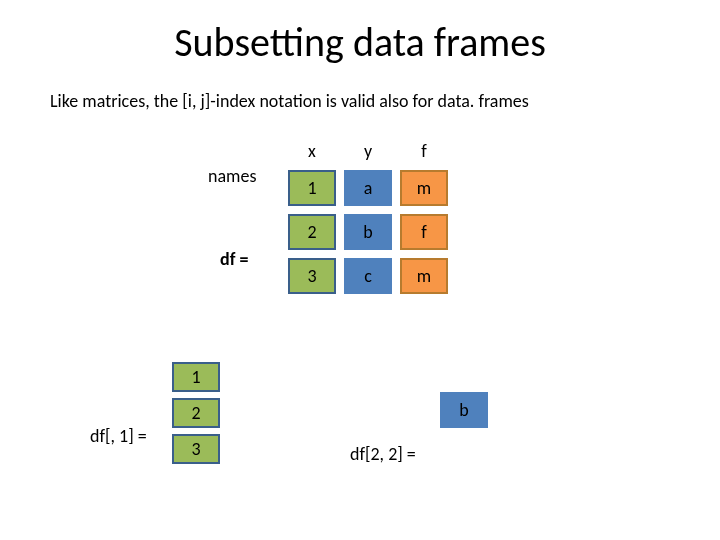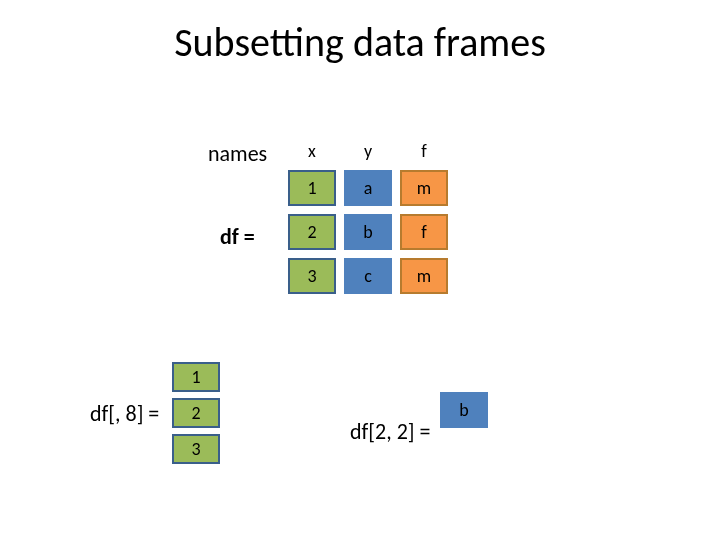--- a/index.html
+++ b/index.html
@@ -29,21 +29,22 @@
   .subtitle {
     position: absolute;
     top: 90px;
     left: 50px;
     font-size: 18px;
   }
 
   
   .lbl {
     position: absolute;
-    font-size: 22px;
+    font-size: 18px;
+    margin-top: 25px;
   }
 
   
   .cell {
     position: absolute;
     width: 48px;
     height: 36px;
     box-sizing: border-box;
     border: 2px solid #3a5f8a;
     display: flex;
@@ -64,41 +65,42 @@
     text-align: center;
     font-size: 18px;
   }
 </style>
 </head>
 <body>
 
 <div class="slide">
 
   <div class="title">Subsetting data frames</div>
+  <div class="subtitle">Like matrices, the [i, j]-index notation is valid also for data. frames</div>
 
   <div class="lbl" style="top:140px; left:208px;">names</div>
   <div class="hdr" style="top:140px; left:288px;">x</div>
   <div class="hdr" style="top:140px; left:344px;">y</div>
   <div class="hdr" style="top:140px; left:400px;">f</div>
 
   <div class="lbl" style="top:223px; left:220px;font-weight:bold;">df =</div>
 
   <div class="cell green" style="top:170px; left:288px;">1</div>
   <div class="cell blue blue-border" style="top:170px; left:344px;">a</div>
   <div class="cell orange tan-border" style="top:170px; left:400px;">m</div>
 
   <div class="cell green" style="top:214px; left:288px;">2</div>
   <div class="cell blue blue-border" style="top:214px; left:344px;">b</div>
   <div class="cell orange tan-border" style="top:214px; left:400px;">f</div>
 
   <div class="cell green" style="top:258px; left:288px;">3</div>
   <div class="cell blue blue-border" style="top:258px; left:344px;">c</div>
   <div class="cell orange tan-border" style="top:258px; left:400px;">m</div>
 
-  <div class="lbl" style="top:400px; left:90px;">df[, 8] =</div>
+  <div class="lbl" style="top:400px; left:90px;">df[, 1] =</div>
 
   <div class="cell green thin" style="top:362px; left:172px;">1</div>
   <div class="cell green thin" style="top:398px; left:172px;">2</div>
   <div class="cell green thin" style="top:434px; left:172px;">3</div>
 
   <div class="lbl" style="top:418px; left:350px;">df[2, 2] =</div>
   <div class="cell blue blue-border" style="top:392px; left:440px;">b</div>
 
 </div>
 

